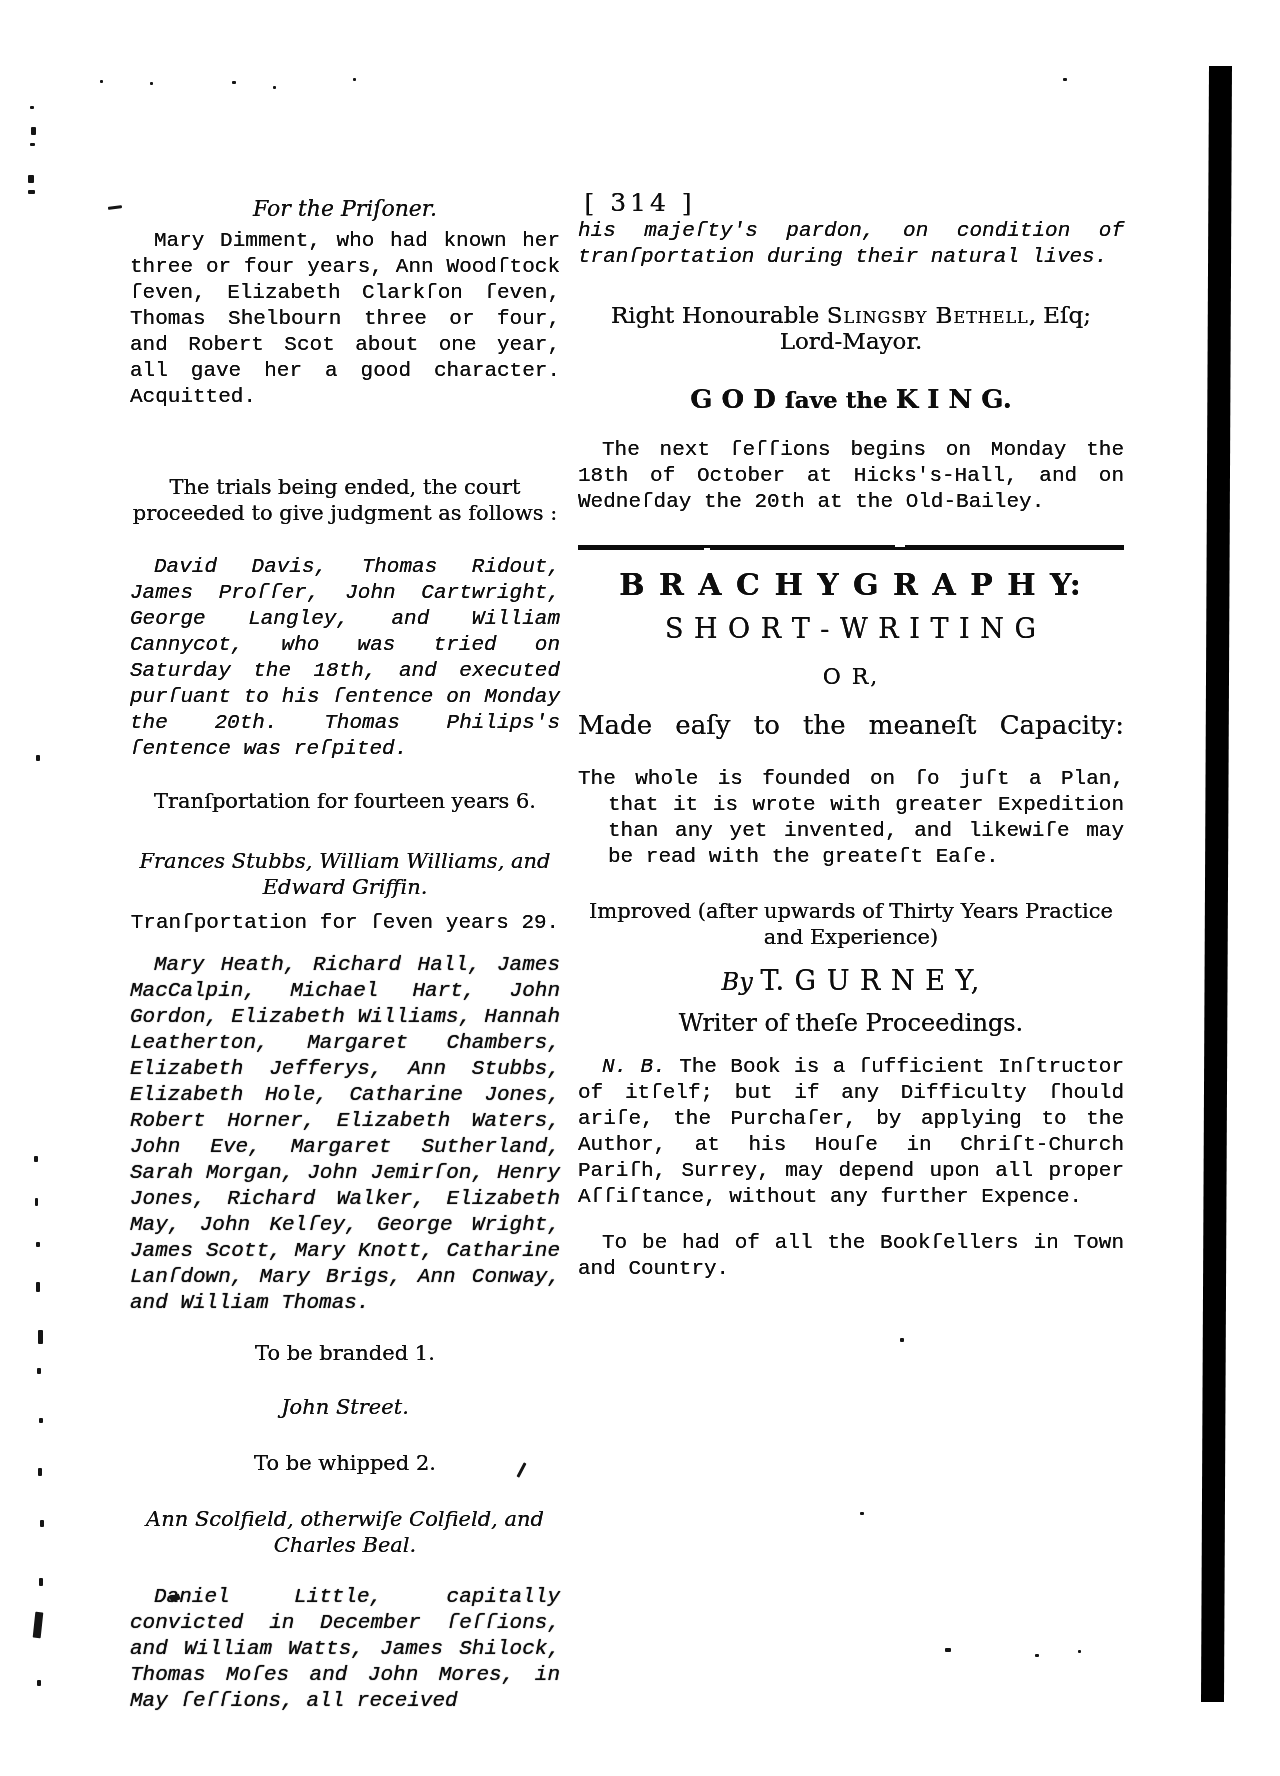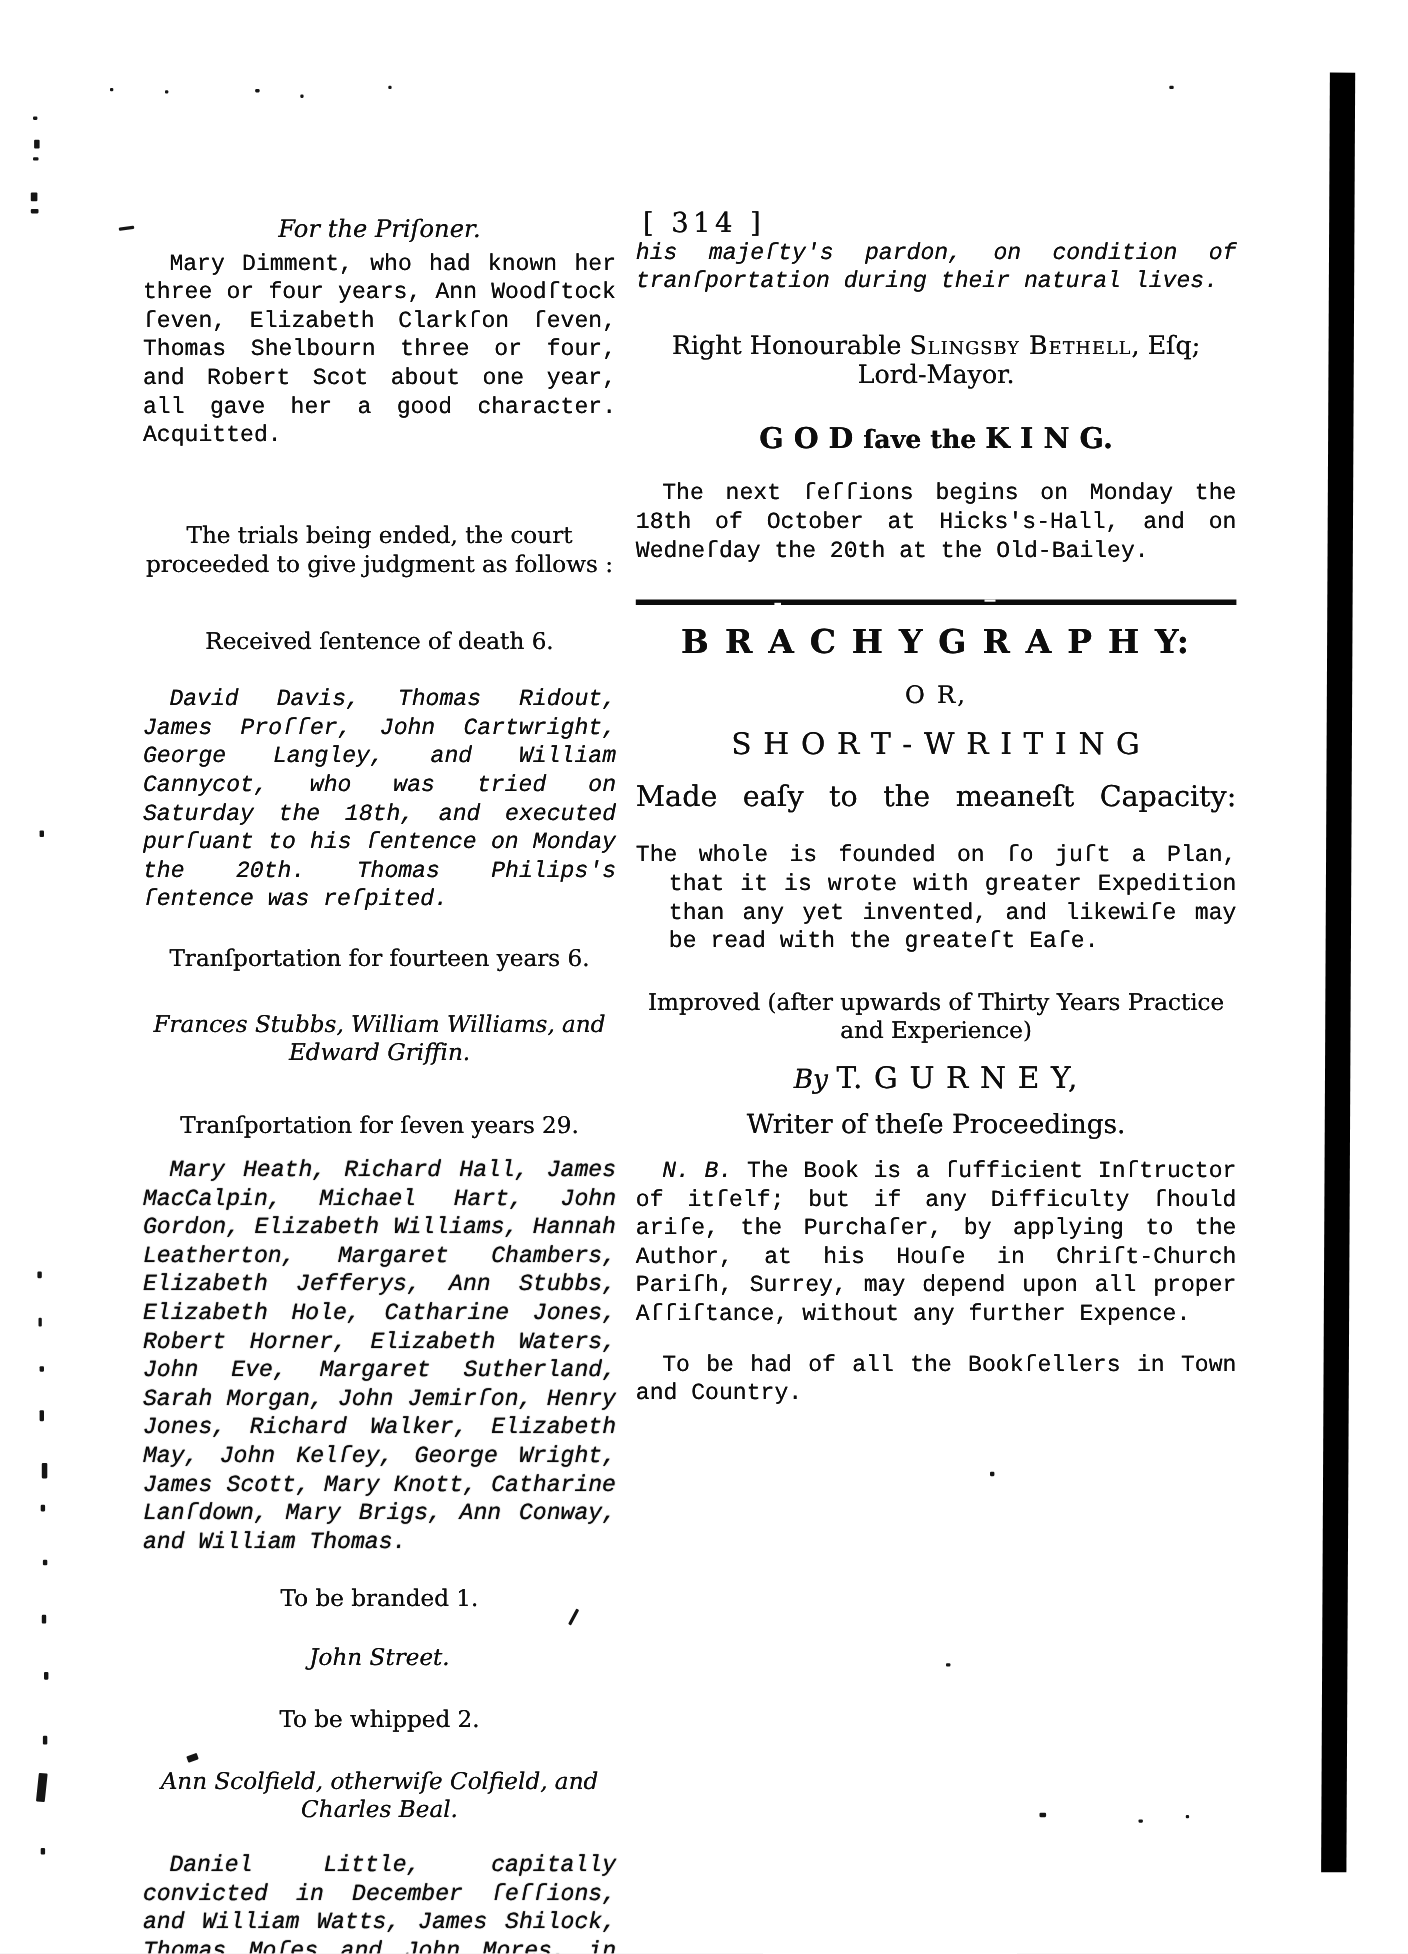--- a/index.html
+++ b/index.html
@@ -37,27 +37,26 @@
 <div class="page ink">
 
   <div class="page-num">[ 314 ]</div>
 
   <div class="col col-left">
     <p class="ctr ital" style="font-size:22px;">For the Priſoner.</p>
     <p class="just ind" style="margin-top:6px;">Mary Dimment, who had known her three or four years, Ann Woodſtock ſeven, Elizabeth Clarkſon ſeven, Thomas Shelbourn three or four, and Robert Scot about one year, all gave her a good character.  Acquitted.</p>
 
     <p class="ctr" style="margin-top:64px;">The trials being ended, the court proceeded to give judgment as follows :</p>
 
-    <p class="ctr" style="margin-top:44px;">Received ſentence of death 6.</p>
     <p class="just ind ital" style="margin-top:28px;">David Davis, Thomas Ridout, James Proſſer, John Cartwright, George Langley, and William Cannycot, who was tried on Saturday the 18th, and executed purſuant to his ſentence on Monday the 20th. Thomas Philips's ſentence was reſpited.</p>
 
     <p class="ctr" style="margin-top:26px;">Tranſportation for fourteen years 6.</p>
     <p class="ctr ital" style="margin-top:34px;">Frances Stubbs, William Williams, and Edward Griffin.</p>
 
-    <p class="ctr" style="margin-top:40px;">Tranſportation for ſeven years 29.</p>
+    <p class="ctr" style="margin-top:10px;font-family:Liberation Mono, monospace;">Tranſportation for ſeven years 29.</p>
     <p class="just ind ital heavy" style="margin-top:16px;">Mary Heath, Richard Hall, James MacCalpin, Michael Hart, John Gordon, Elizabeth Williams, Hannah Leatherton, Margaret Chambers, Elizabeth Jefferys, Ann Stubbs, Elizabeth Hole, Catharine Jones, Robert Horner, Elizabeth Waters, John Eve, Margaret Sutherland, Sarah Morgan, John Jemirſon, Henry Jones, Richard Walker, Elizabeth May, John Kelſey, George Wright, James Scott, Mary Knott, Catharine Lanſdown, Mary Brigs, Ann Conway, and William Thomas.</p>
 
     <p class="ctr" style="margin-top:24px;">To be branded 1.</p>
     <p class="ctr ital" style="margin-top:28px;">John Street.</p>
 
     <p class="ctr" style="margin-top:30px;">To be whipped 2.</p>
     <p class="ctr ital" style="margin-top:30px;">Ann Scolfield, otherwiſe Colfield, and Charles Beal.</p>
 
     <p class="just ind ital heavy" style="margin-top:26px;">Daniel Little, capitally convicted in December ſeſſions, and William Watts, James Shilock, Thomas Moſes and John Mores, in May ſeſſions, all received</p>
   </div>
@@ -72,22 +71,22 @@
 
     <p class="just ind" style="margin-top:24px;">The next ſeſſions begins on Monday the 18th of October at Hicks's-Hall, and on Wedneſday the 20th at the Old-Bailey.</p>
 
     <div class="rule">
       <span class="nick" style="left:58%;width:10px;"></span>
       <span class="nick" style="left:23%;width:6px;top:3px;"></span>
     </div>
 
 
     <p class="ctr disp-title" style="margin-top:22px;">B R A C H Y G R A P H Y:</p>
+    <p class="ctr disp-sub" style="margin-top:18px;">S H O R T - W R I T I N G</p>
     <p class="ctr" style="margin-top:22px;font-size:22px;letter-spacing:2px;">O R,</p>
-    <p class="ctr disp-sub" style="margin-top:18px;">S H O R T - W R I T I N G</p>
     <p class="disp-made" style="margin-top:22px;">Made eaſy to the meaneſt Capacity:</p>
 
     <p class="just hang" style="margin-top:28px;">The whole is founded on ſo juſt a Plan, that it is wrote with greater Expedition than any yet invented, and likewiſe may be read with the greateſt Eaſe.</p>
 
     <p class="ctr" style="margin-top:28px;">Improved (after upwards of Thirty Years Practice and Experience)</p>
 
     <p class="ctr" style="margin-top:18px;"><span class="ital" style="font-size:24px;">By </span><span class="by-name">T.  G U R N E Y,</span></p>
     <p class="ctr" style="margin-top:14px;font-size:24px;">Writer of theſe Proceedings.</p>
 
     <p class="just ind" style="margin-top:18px;"><span class="ital">N. B. </span><span>The Book is a ſufficient Inſtructor of itſelf;  but if any Difficulty ſhould ariſe, the Purchaſer, by applying to the Author, at his Houſe in Chriſt-Church Pariſh, Surrey, may depend upon all proper Aſſiſtance, without any further Expence.</span></p>

